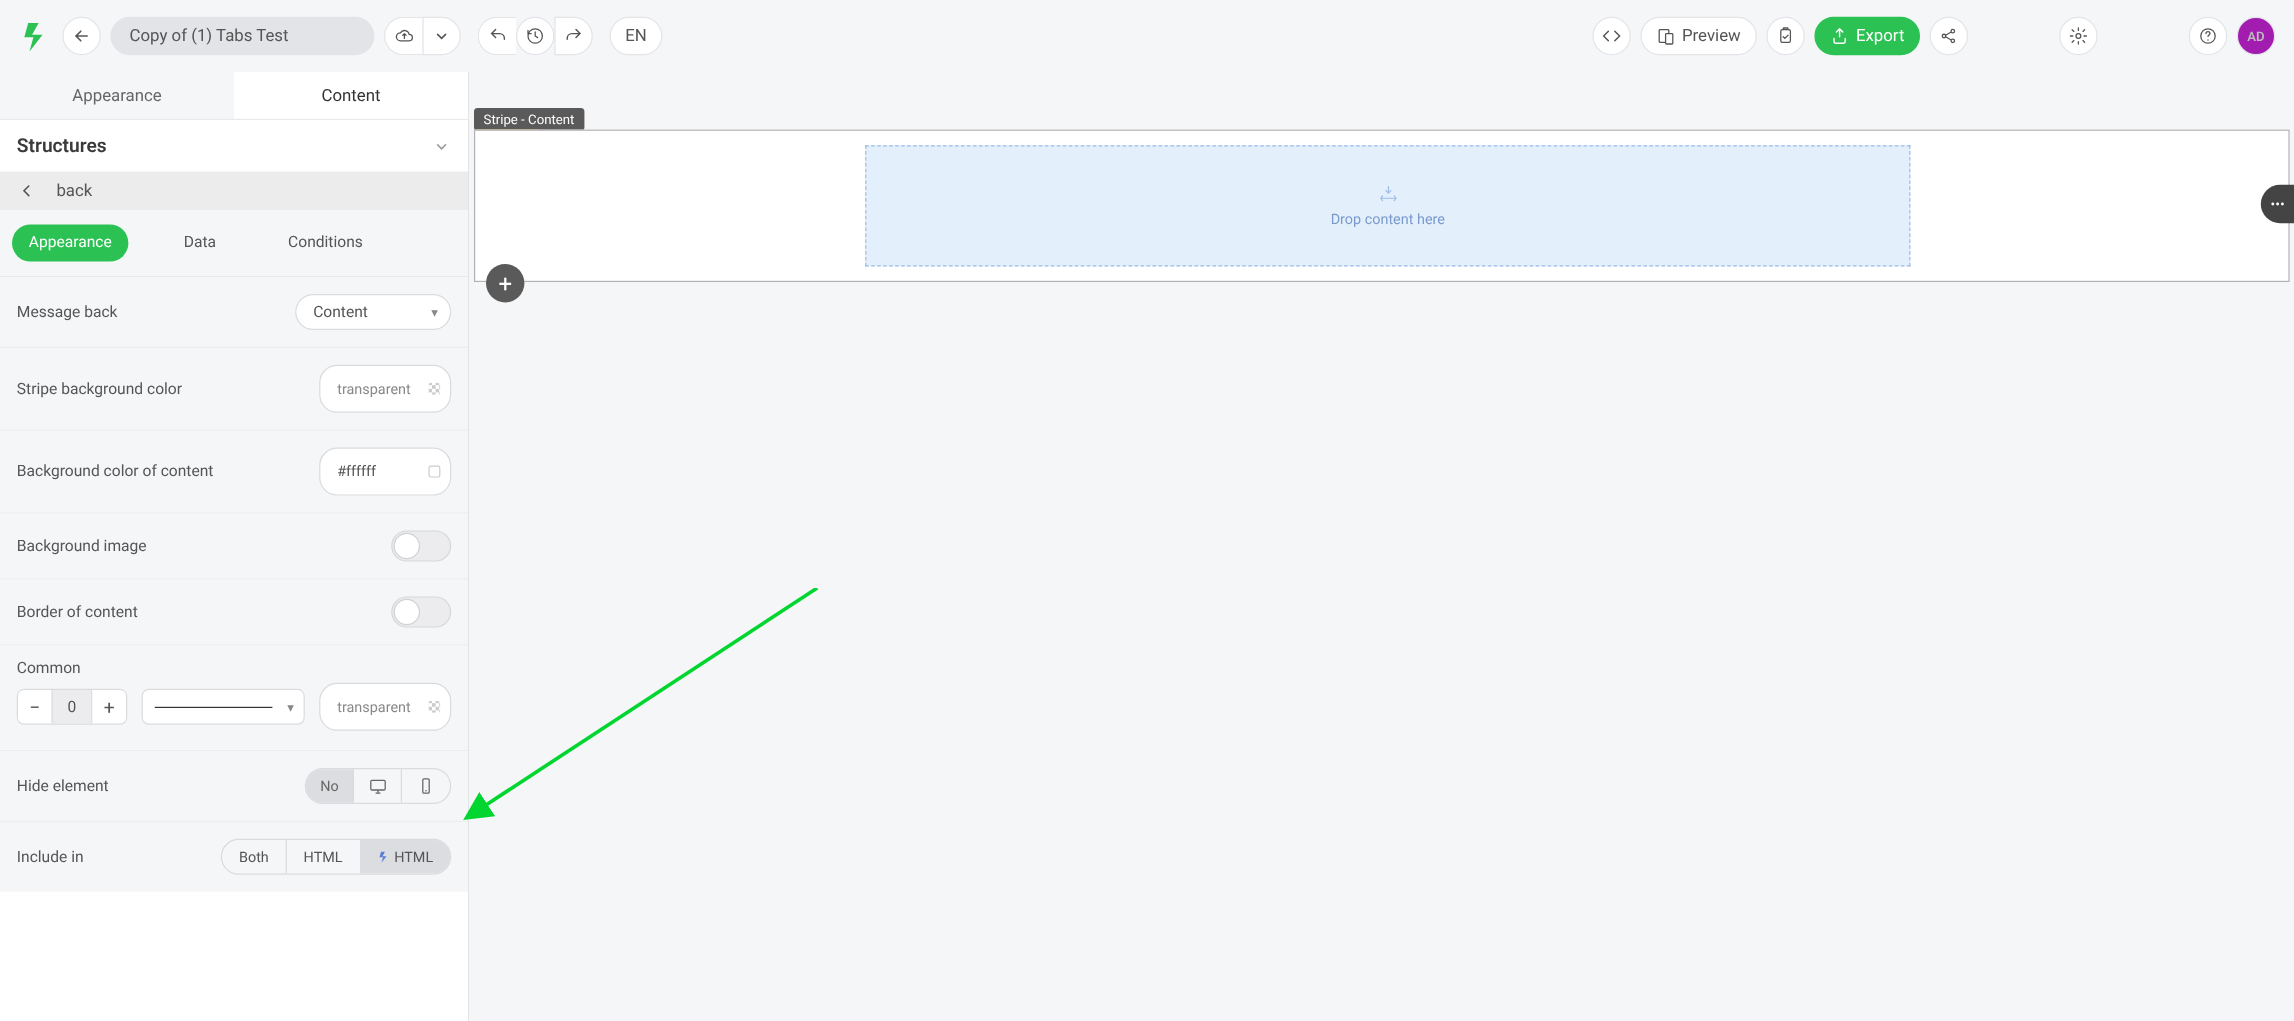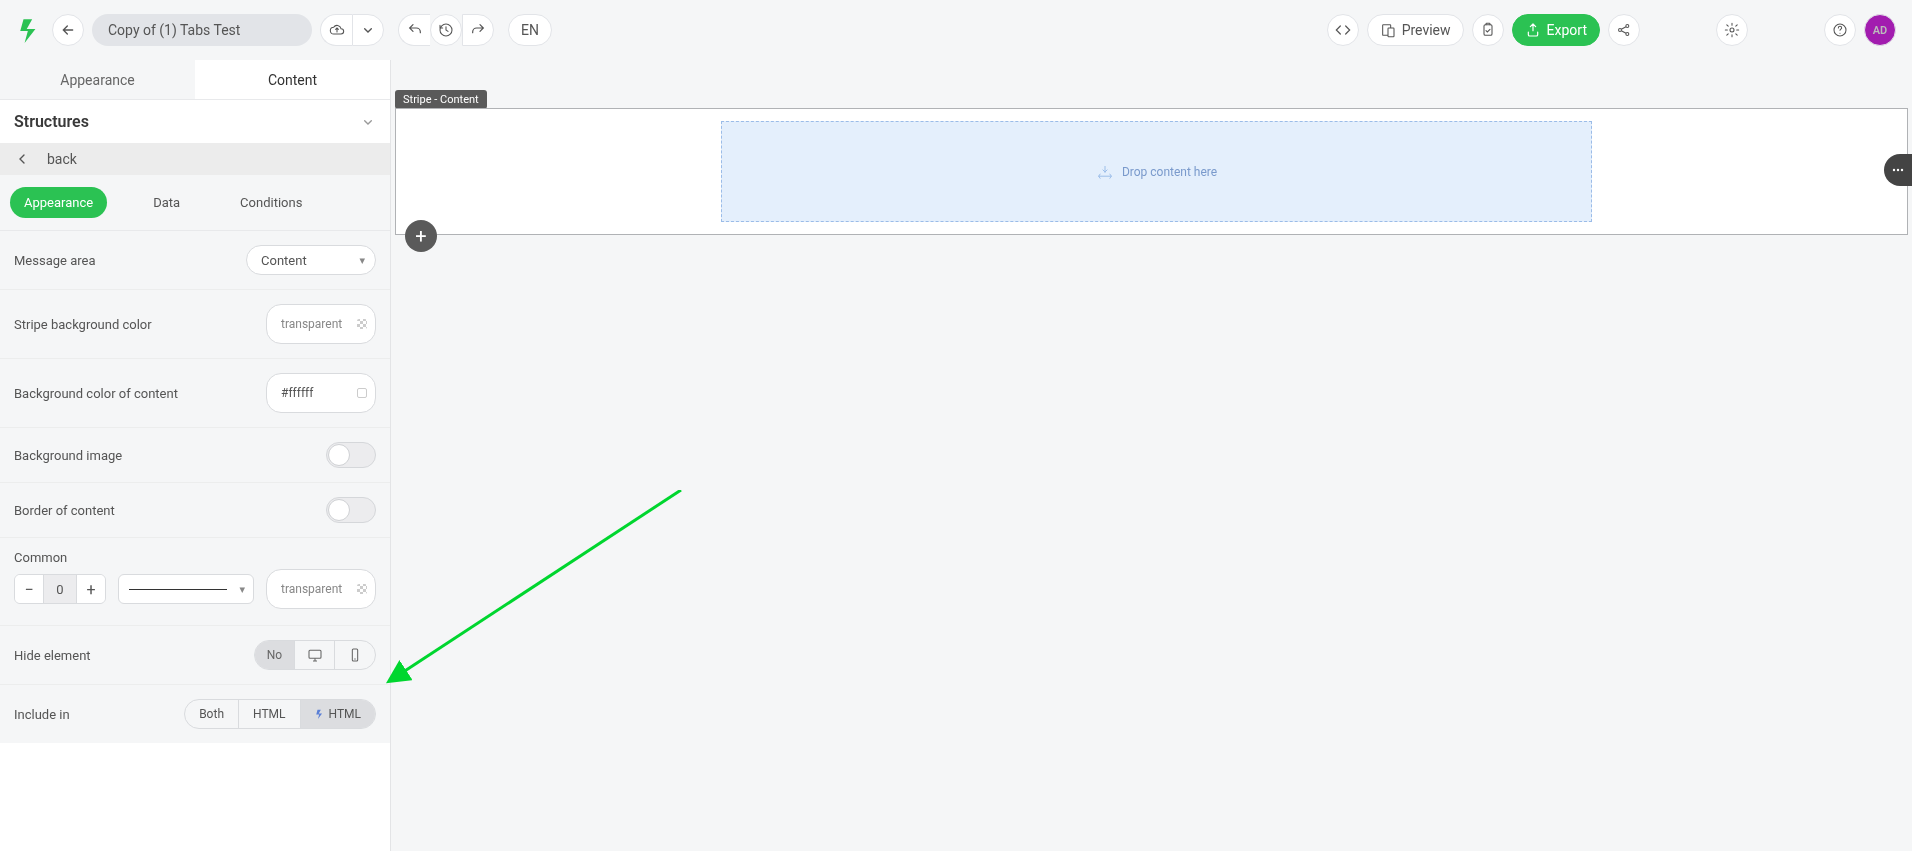--- a/index.html
+++ b/index.html
@@ -90,21 +90,21 @@
 .include-group { display:flex; border:1px solid #d9dbde; border-radius:15px; overflow:hidden; height:30px; }
 .include-group .opt { padding:0 14px; display:flex; align-items:center; justify-content:center; font-size:12px; color:#555; border-right:1px solid #d9dbde; cursor:pointer; gap:4px; }
 .include-group .opt:last-child { border-right:none; }
 .include-group .opt.active { background:#dcdde0; }
 
 
 .canvas { flex:1; position:relative; background:#f5f6f7; }
 .stripe-label { position:absolute; top:30px; left:4px; background:#5a5a5a; color:#fff; font-size:11px; padding:3px 8px; border-radius:3px; }
 .html-badge { position:absolute; top:48px; left:4px; background:#f39c12; color:#fff; font-size:11px; padding:2px 7px; border-radius:3px; display:flex; align-items:center; gap:3px; }
 .stripe-box { position:absolute; top:48px; left:4px; right:4px; height:127px; border:1px solid #b0b2b5; background:#fff; }
-.content-box { position:absolute; top:12px; left:325px; right:315px; bottom:12px; border:1px dashed #9bbce8; background:#e4effc; display:flex; flex-direction:row; align-items:center; justify-content:center; gap:8px; color:#7a9acc; font-size:12px; }
+.content-box { position:absolute; top:12px; left:325px; right:315px; bottom:12px; border:1px dashed #9bbce8; background:#e4effc; display:flex; flex-direction:column; align-items:center; justify-content:center; gap:8px; color:#7a9acc; font-size:12px; }
 .add-btn { position:absolute; left:14px; top:160px; width:32px; height:32px; border-radius:50%; background:#5a5a5a; color:#fff; display:flex; align-items:center; justify-content:center; font-size:20px; cursor:pointer; }
 .float-more { position:absolute; right:0; top:94px; width:28px; height:32px; border-radius:16px 0 0 16px; background:#444; color:#fff; display:flex; align-items:center; justify-content:center; cursor:pointer; }
 
 
 .annotation-arrow { position:absolute; pointer-events:none; }
 
 svg.ico { width:16px; height:16px; }
 </style>
 </head>
 <body>
@@ -242,21 +242,21 @@
       <span>back</span>
     </div>
 
     <div class="sub-tabs">
       <div class="pill-tab active"><span>Appearance</span></div>
       <div class="pill-tab" style="margin-left:24px;"><span>Data</span></div>
       <div class="pill-tab" style="margin-left:24px;"><span>Conditions</span></div>
     </div>
 
     <div class="prop-row">
-      <span class="label">Message area</span>
+      <span class="label">Message back</span>
       <div class="select-ctrl">
           <span>Content</span>
         </div>
     </div>
 
     <div class="prop-row">
       <span class="label">Stripe background color</span>
       <div class="color-pill">
         <span>transparent</span>
         <span class="swatch" style="background:repeating-conic-gradient(#ccc 0 25%, #fff 0 50%) 0/6px 6px;"></span>

